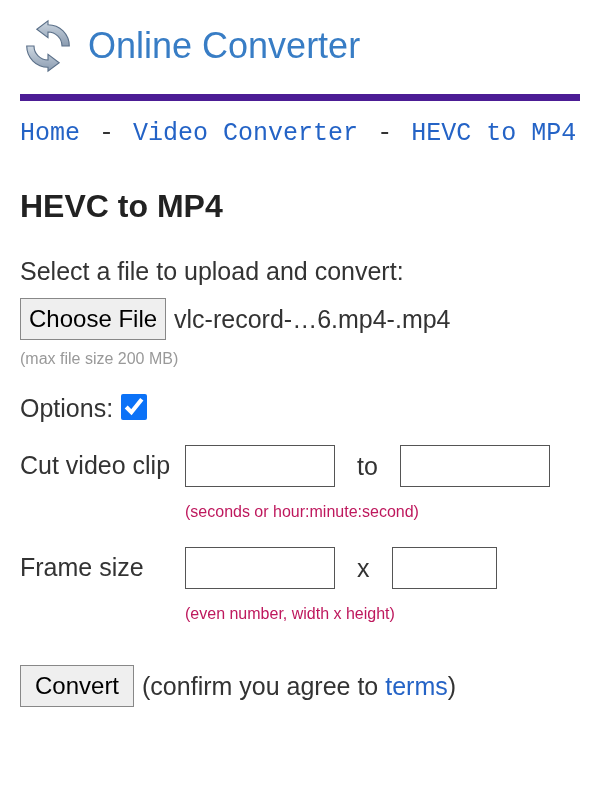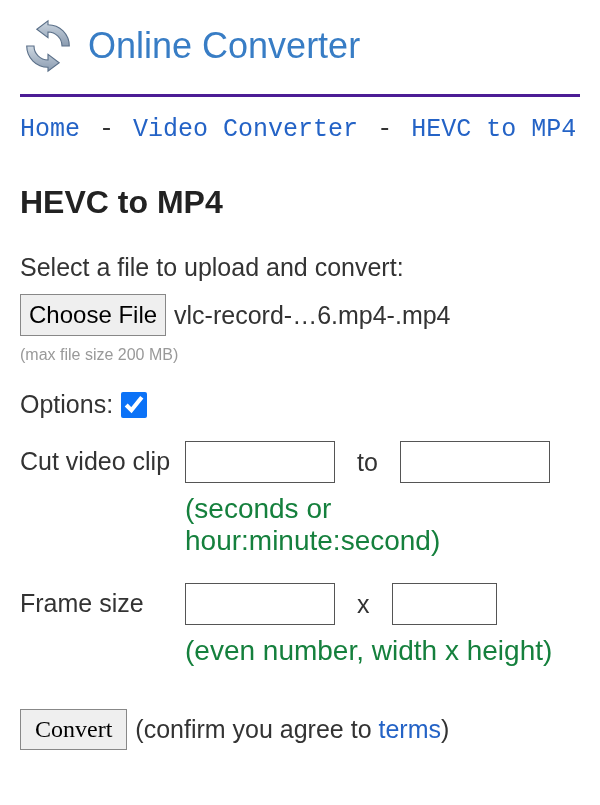--- a/index.html
+++ b/index.html
@@ -8,21 +8,21 @@
       font-size: 24px;
       color: #333;
       padding: 10px 20px;
       width: 600px;
     }
     .header {
       display: flex;
       align-items: center;
       gap: 12px;
       padding: 8px 0 20px;
-      border-bottom: 3px solid #4c1d95;
+      border-bottom: 7px solid #4c1d95;
     }
     .logo-icon {
       width: 56px;
       height: 56px;
     }
     .brand {
       color: #387dc5;
       font-size: 36px;
       font-weight: 400;
     }
@@ -66,21 +66,20 @@
     .file-name {
       font-size: 25px;
     }
     .hint {
       color: #999;
       font-size: 16px;
       margin-bottom: 26px;
     }
     .options-row {
       display: flex;
-      align-items: center;
       gap: 8px;
       margin-bottom: 22px;
       font-size: 25px;
     }
     .checkbox {
       width: 26px;
       height: 26px;
       accent-color: #0b72f7;
       cursor: pointer;
     }
@@ -104,34 +103,34 @@
     }
     .num-input {
       width: 150px;
       height: 42px;
       font-size: 22px;
       border: 1px solid #555;
       padding: 4px 6px;
     }
     .num-input.sm { width: 105px; }
     .sub-hint {
-      color: #15803d;
-      font-size: 28px;
-      margin-top: 10px;
+      color: #be185d;
+      font-size: 16px;
+      margin-top: 16px;
       margin-bottom: 16px;
     }
     .opt-block { }
     .convert-row {
       display: flex;
       align-items: center;
       gap: 8px;
       font-size: 25px;
     }
     .convert-btn {
-      font-family: Liberation Serif, serif;
+      font-family: Liberation Sans, sans-serif;
       font-size: 24px;
       padding: 6px 14px;
       background: #efefef;
       border: 1px solid #888;
       cursor: pointer;
     }
     .link {
       color: #2463c6;
       text-decoration: none;
       cursor: pointer;

